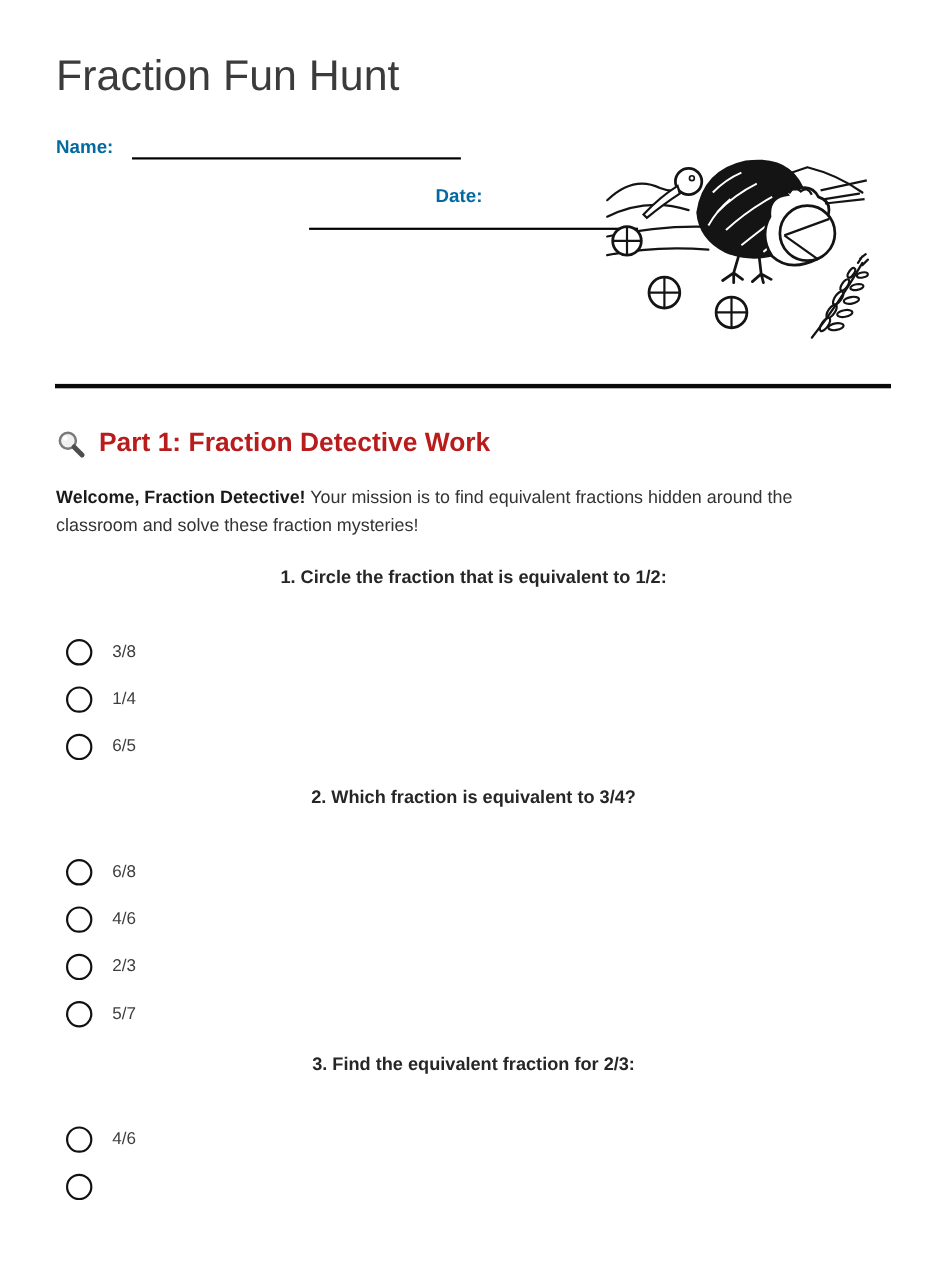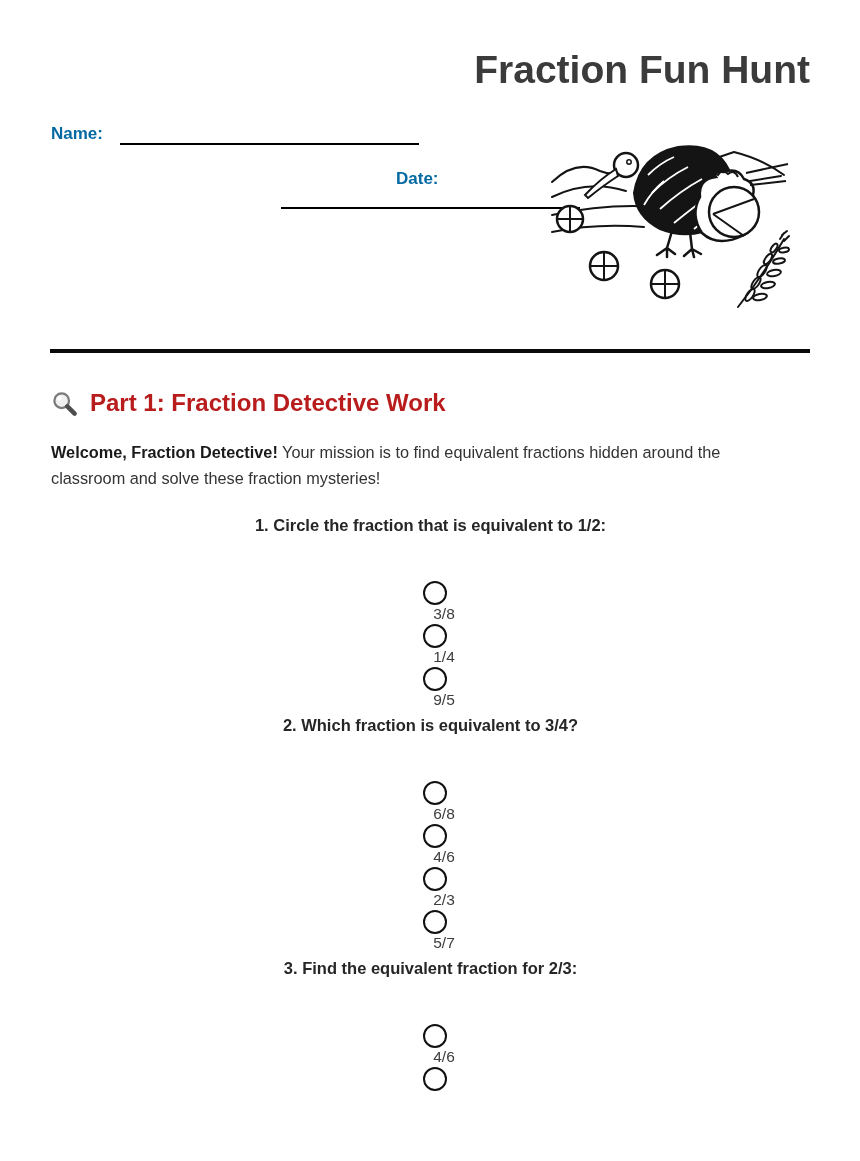--- a/index.html
+++ b/index.html
@@ -5,21 +5,21 @@
   * { box-sizing: border-box; margin: 0; padding: 0; }
   html, body { background: #ffffff; }
   body {
     width: 860px; height: 1161px; overflow: hidden; position: relative;
     font-family: "Liberation Sans", sans-serif;
   }
   .content { padding: 0 50px; }
 
   .page-title {
     margin: 46px 0 0 1px;
-    font-size: 39px; line-height: 48px; font-weight: 700; color: #3b3b3b; text-align: right;
+    font-size: 39px; line-height: 48px; font-weight: 400; color: #3b3b3b;
   }
 
   .field-row { display: flex; align-items: center; margin-left: 1px; height: 24px; }
   .field-row.name-row { margin-top: 28px; }
   .field-row.date-row { margin-top: 23px; flex-direction: column; }
   .field-label { width: 69px; font-weight: 700; font-size: 17px; color: #0369a1; }
   .underline-input {
     width: 299px; height: 22px; border: none; border-bottom: 2px solid #000;
     background: transparent; outline: none; font-size: 16px; color: #262626;
     padding: 0 4px; font-family: "Liberation Sans", sans-serif;
@@ -33,21 +33,21 @@
     margin: 33px 0 0 1px; display: flex; align-items: center; gap: 12px;
     font-size: 24px; line-height: 34px; font-weight: 700; color: #b91c1c;
   }
   .magnifier { width: 27px; height: 27px; flex: 0 0 auto; }
 
   .intro { margin: 19px 1px 0; max-width: 742px; font-size: 16.3px; line-height: 26px; color: #333; }
   .intro strong { color: #1a1a1a; }
 
   .question { margin: 24px 0 0 1px; text-align: center; }
   .q-prompt { font-size: 16.5px; line-height: 20px; font-weight: 700; color: #262626; margin: 0 0 46px 0; }
-  .option-row { display: flex; align-items: center; height: 24px; margin-bottom: 19px; padding-left: 9px; cursor: pointer; flex-direction: column; }
+  .option-row { display: flex; align-items: center; height: 24px; margin-bottom: 19px; padding-left: 9px; cursor: pointer; }
   .radio {
     width: 24px; height: 24px; flex: 0 0 auto;
     border: 2.5px solid #111; border-radius: 50%; background: #fff;
   }
   .option-label { margin-left: 18px; font-size: 15.5px; color: #3d3d3d; }
 </style>
 </head>
 <body>
 
 <div class="content">
@@ -149,21 +149,21 @@
         <div class="option-row">
           <span class="radio"></span>
           <span class="option-label">3/8</span>
         </div>
         <div class="option-row">
           <span class="radio"></span>
           <span class="option-label">1/4</span>
         </div>
         <div class="option-row">
           <span class="radio"></span>
-          <span class="option-label">9/5</span>
+          <span class="option-label">6/5</span>
         </div>
       </div>
       <div class="question">
         <h3 class="q-prompt">2. Which fraction is equivalent to 3/4?</h3>
         <div class="option-row">
           <span class="radio"></span>
           <span class="option-label">6/8</span>
         </div>
         <div class="option-row">
           <span class="radio"></span>

